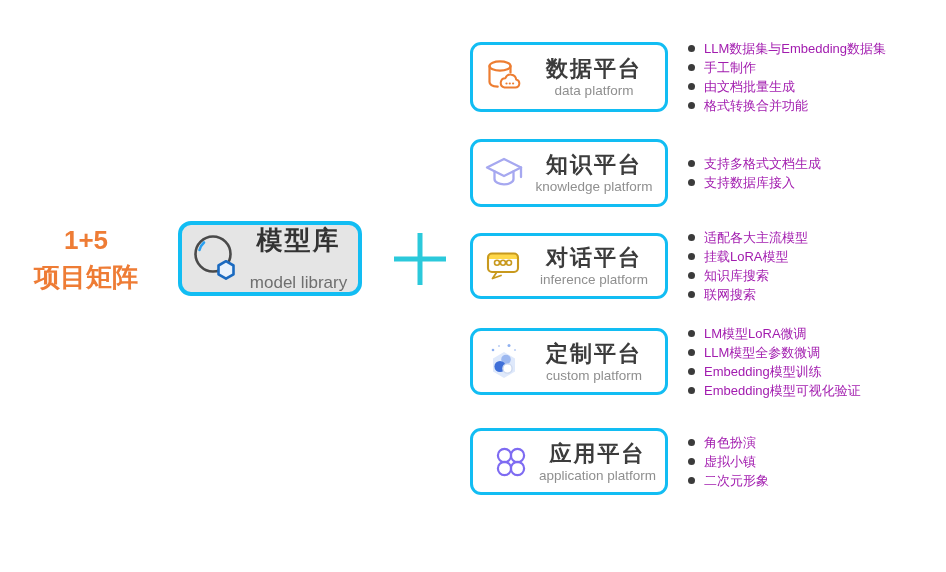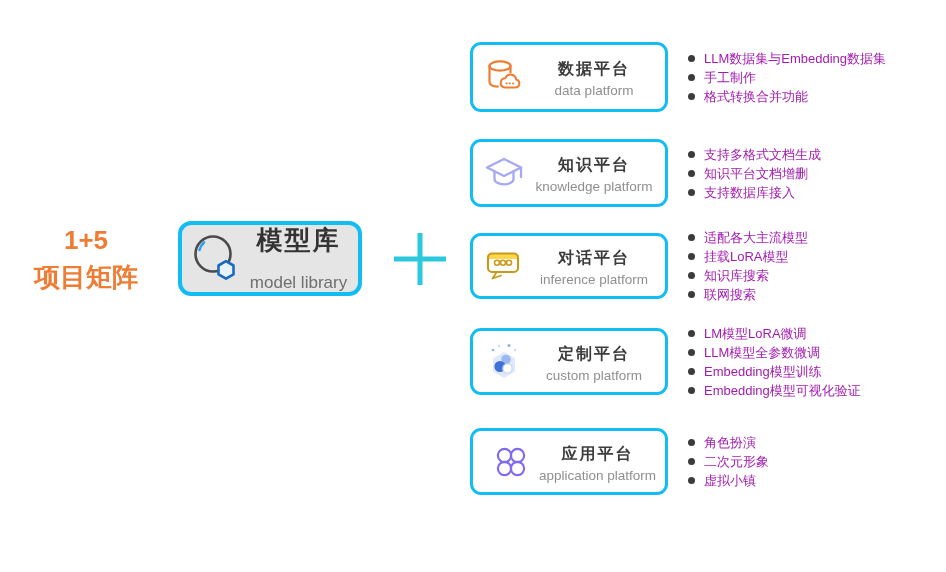--- a/index.html
+++ b/index.html
@@ -22,21 +22,21 @@
 
   
   .plus{position:absolute;left:391px;top:230px;width:58px;height:58px;}
 
   
   .pbox{position:absolute;left:470px;width:198px;box-sizing:border-box;
     border:3px solid #12bdf3;border-radius:11px;background:#fff;
     display:flex;align-items:center;padding:0 8px 0 9px;gap:5px;}
   .pbox .picon{flex:none;width:44px;height:48px;display:flex;align-items:center;justify-content:center;}
   .ptext{flex:1;display:flex;flex-direction:column;align-items:center;}
-  .ptitle{font-size:16px;font-weight:bold;color:#3c3c3c;letter-spacing:2px;line-height:25px;white-space:nowrap;}
+  .ptitle{font-size:22px;font-weight:bold;color:#3c3c3c;letter-spacing:2px;line-height:25px;white-space:nowrap;}
   .psub{font-size:13.5px;color:#8f8f8f;margin-top:2px;white-space:nowrap;}
 
   #pbox-0{top:42px;height:70px;}
   #pbox-1{top:139px;height:68px;}
   #pbox-2{top:233px;height:66px;}
   #pbox-3{top:328px;height:67px;}
   #pbox-4{top:428px;height:67px;padding-left:16px;}
 
   
   .blist{position:absolute;left:688px;width:256px;margin:0;padding:0;list-style:none;
@@ -102,20 +102,24 @@
     <li>
         <span class="dot"></span>
         <span>LLM数据集与Embedding数据集</span>
       </li>
     <li>
         <span class="dot"></span>
         <span>手工制作</span>
       </li>
     <li>
         <span class="dot"></span>
+        <span>由文档批量生成</span>
+      </li>
+    <li>
+        <span class="dot"></span>
         <span>格式转换合并功能</span>
       </li>
   </ul>
 
   <div class="pbox" id="pbox-1">
     <span class="picon">
       <svg width="42" height="40" viewBox="0 0 42 40">
         <polygon points="21,6 38,14.5 21,23 4,14.5" fill="none" stroke="#a6a8f0" stroke-width="2.3" stroke-linejoin="round"></polygon>
         <path d="M11.5 18.5 v7.5 c0 3 4.3 5.4 9.5 5.4 s9.5-2.4 9.5-5.4 v-7.5" fill="none" stroke="#a6a8f0" stroke-width="2.3" stroke-linecap="round"></path>
         <path d="M38 14.5 v9.5" fill="none" stroke="#a6a8f0" stroke-width="2.3" stroke-linecap="round"></path>
@@ -123,24 +127,20 @@
     </span>
     <span class="ptext">
       <span class="ptitle">知识平台</span>
       <span class="psub">knowledge platform</span>
     </span>
   </div>
   <ul class="blist" id="blist-1">
     <li>
         <span class="dot"></span>
         <span>支持多格式文档生成</span>
-      </li>
-    <li>
-        <span class="dot"></span>
-        <span>知识平台文档增删</span>
       </li>
     <li>
         <span class="dot"></span>
         <span>支持数据库接入</span>
       </li>
   </ul>
 
   <div class="pbox" id="pbox-2">
     <span class="picon">
       <svg width="38" height="36" viewBox="0 0 38 36">
@@ -227,21 +227,21 @@
       <span class="psub">application platform</span>
     </span>
   </div>
   <ul class="blist" id="blist-4">
     <li>
         <span class="dot"></span>
         <span>角色扮演</span>
       </li>
     <li>
         <span class="dot"></span>
+        <span>虚拟小镇</span>
+      </li>
+    <li>
+        <span class="dot"></span>
         <span>二次元形象</span>
       </li>
-    <li>
-        <span class="dot"></span>
-        <span>虚拟小镇</span>
-      </li>
   </ul>
 
 </div>
 
 </body></html>

